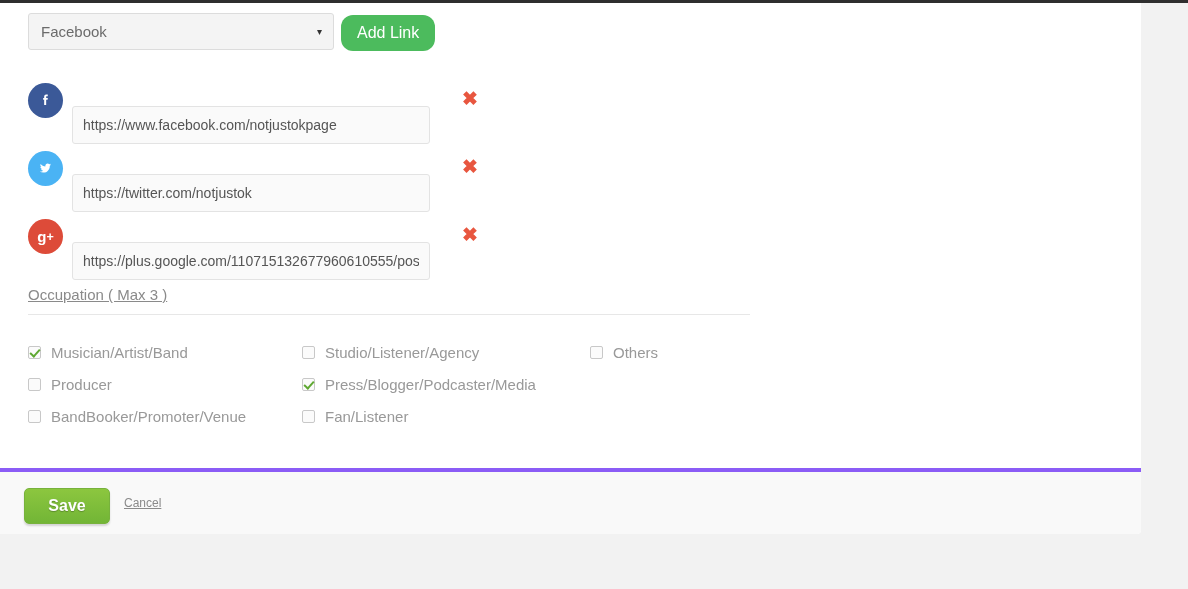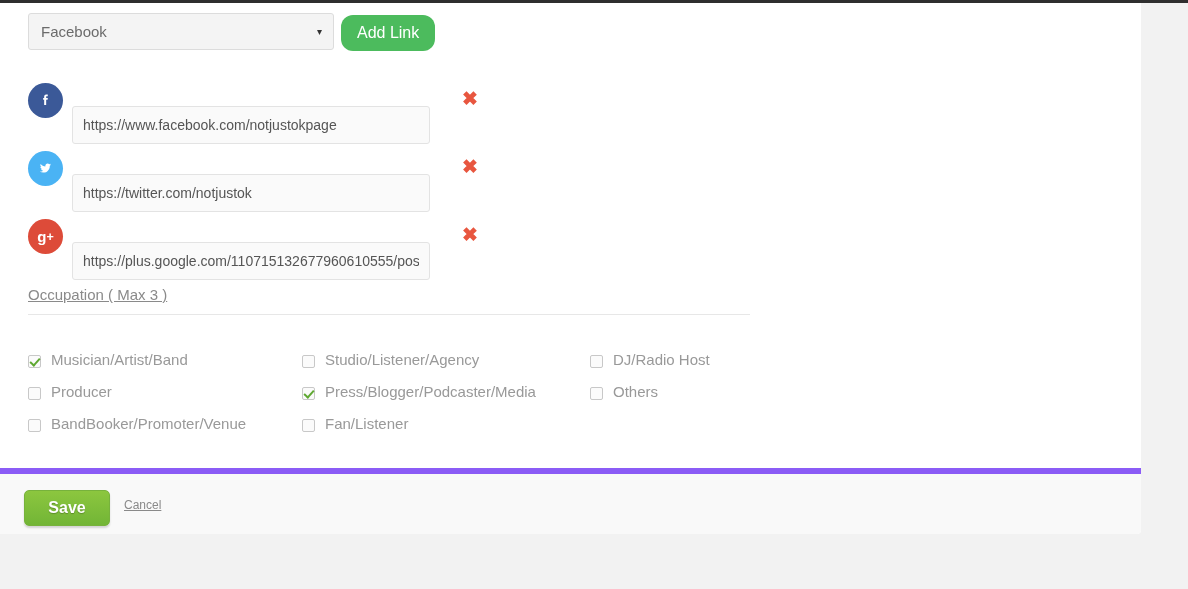--- a/index.html
+++ b/index.html
@@ -176,21 +176,21 @@
   }
   .occ-col {
     position: absolute;
     top: 0;
   }
   .occ-col.c0 { left: 0px;   width: 270px; }
   .occ-col.c1 { left: 274px; width: 285px; }
   .occ-col.c2 { left: 562px; width: 220px; }
   .occ-item {
     display: flex;
-    align-items: flex-end;
+    align-items: center;
     height: 32px;
     cursor: pointer;
   }
   .cb {
     width: 13px;
     height: 13px;
     box-sizing: border-box;
     border: 1px solid #c8c8c8;
     border-radius: 2px;
     background: #fbfbfb;
@@ -217,21 +217,21 @@
 
   
   .panel-footer {
     position: absolute;
     left: 0;
     top: 465px;
     width: 1141px;
     height: 66px;
     box-sizing: border-box;
     background: #f9f9f9;
-    border-top: 6px solid #8b5cf6;
+    border-top: 4px solid #8b5cf6;
     border-bottom-right-radius: 4px;
   }
   .save-btn {
     position: absolute;
     left: 24px;
     top: 16px;
     width: 86px;
     height: 36px;
     border: 1px solid #77b23c;
     border-radius: 5px;
@@ -334,24 +334,20 @@
           </div>
           <div class="occ-item">
             <span class="cb"></span>
             <span class="occ-label">Fan/Listener</span>
           </div>
         </div>
 
         <div class="occ-col c2">
           <div class="occ-item">
             <span class="cb"></span>
-            <span class="occ-label">DJ/Radio Host</span>
-          </div>
-          <div class="occ-item">
-            <span class="cb"></span>
             <span class="occ-label">Others</span>
           </div>
         </div>
 
       </div>
 
     </div>
 
     <div class="panel-footer">
       <button class="save-btn">Save</button>

